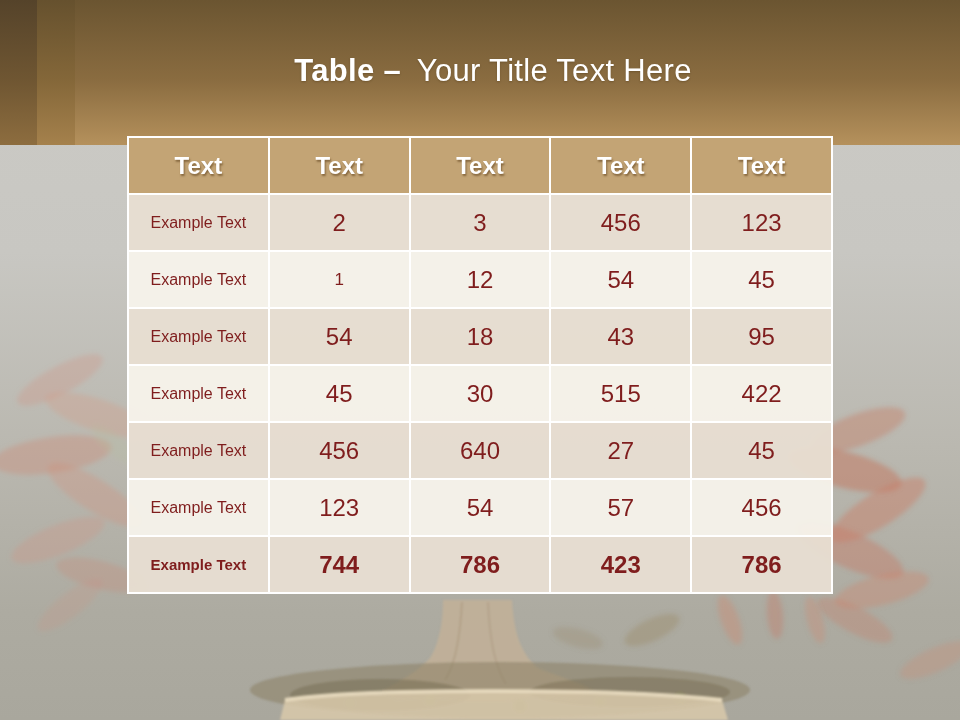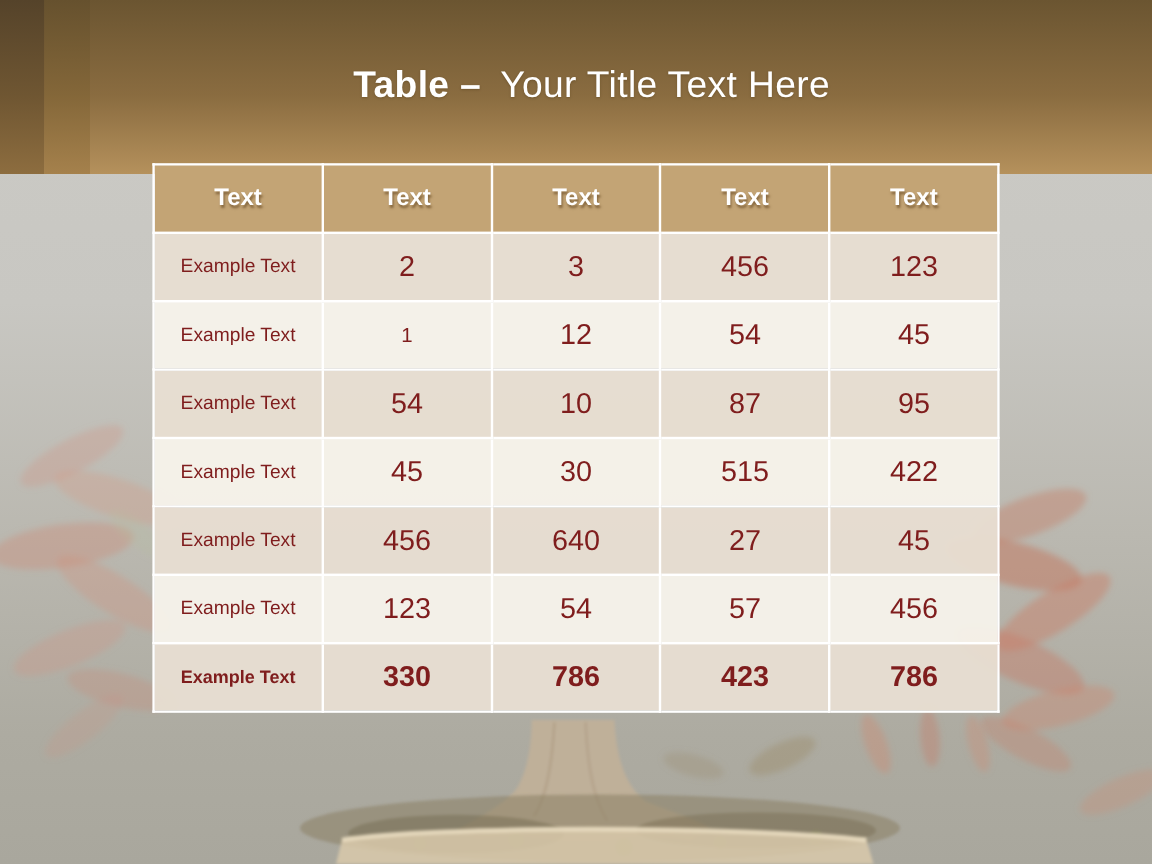--- a/index.html
+++ b/index.html
@@ -32,21 +32,21 @@
   
   table.data-table{
     position:absolute;left:127px;top:136px;width:706px;
     border-collapse:collapse;table-layout:fixed;
   }
   .data-table th,.data-table td{
     border:2px solid #ffffff;text-align:center;vertical-align:middle;
     height:55px;padding:0;overflow:hidden;
   }
   .data-table th{
-    background:#c3a475;color:#ffffff;font-weight:bold;font-size:20px;
+    background:#c3a475;color:#ffffff;font-weight:bold;font-size:24px;
     text-shadow:1px 2px 2px rgba(92,62,25,.6);
   }
   .data-table tbody tr:nth-child(odd) td{background:rgba(231,222,209,.96);}
   .data-table tbody tr:nth-child(even) td{background:rgba(246,242,234,.96);}
   .data-table td{font-size:24px;color:#7f1d1d;}
   .data-table td.label{font-size:16px;}
   .data-table td.small-num{font-size:17px;}
   .data-table tr.bold-row td{font-weight:bold;}
   .data-table tr.bold-row td.label{font-size:15px;}
 </style>
@@ -149,22 +149,22 @@
       <tr>
         <td class="label">Example Text</td>
         <td class="small-num">1</td>
         <td>12</td>
         <td>54</td>
         <td>45</td>
       </tr>
       <tr>
         <td class="label">Example Text</td>
         <td>54</td>
-        <td>10</td>
-        <td>87</td>
+        <td>18</td>
+        <td>43</td>
         <td>95</td>
       </tr>
       <tr>
         <td class="label">Example Text</td>
         <td>45</td>
         <td>30</td>
         <td>515</td>
         <td>422</td>
       </tr>
       <tr>
@@ -176,21 +176,21 @@
       </tr>
       <tr>
         <td class="label">Example Text</td>
         <td>123</td>
         <td>54</td>
         <td>57</td>
         <td>456</td>
       </tr>
       <tr class="bold-row">
         <td class="label">Example Text</td>
-        <td>330</td>
+        <td>744</td>
         <td>786</td>
         <td>423</td>
         <td>786</td>
       </tr>
     </tbody>
   </table>
 
 </div>
 
 </body></html>

